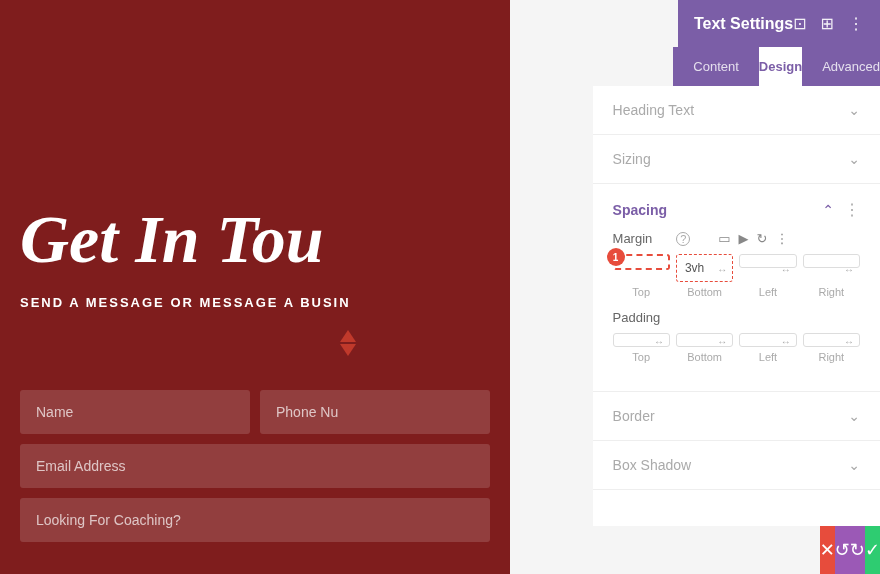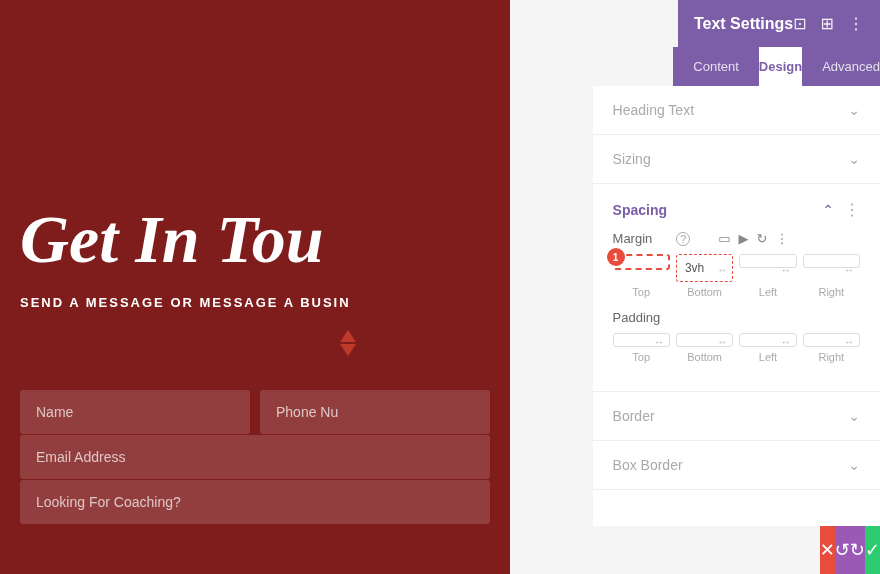--- a/index.html
+++ b/index.html
@@ -69,21 +69,21 @@
       border-top: 12px solid #c0392b;
     }
 
     .form-area {
       position: absolute;
       top: 390px;
       left: 20px;
       right: 20px;
       display: flex;
       flex-direction: column;
-      gap: 1px;
+      gap: 10px;
     }
 
     .form-row {
       display: flex;
       gap: 10px;
     }
 
     .form-input {
       background: rgba(255,255,255,0.15);
       border: none;
@@ -488,21 +488,21 @@
         <span class="input-label">Right</span>
       </div>
     </div>
 
     <div class="section-header">
       <span class="section-title">Border</span>
       <span class="chevron-icon">⌄</span>
     </div>
 
     <div class="section-header">
-      <span class="section-title">Box Border</span>
+      <span class="section-title">Box Shadow</span>
       <span class="chevron-icon">⌄</span>
     </div>
 
   </div>
 
   <div class="bottom-bar">
     <div class="bottom-btn btn-cancel">
       <span>✕</span>
     </div>
     <div class="bottom-btn btn-reset">

